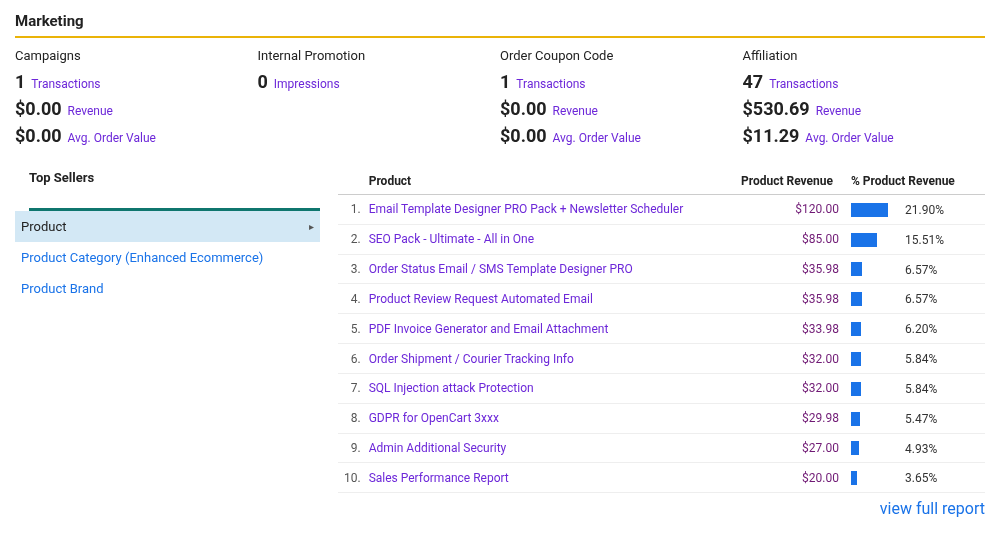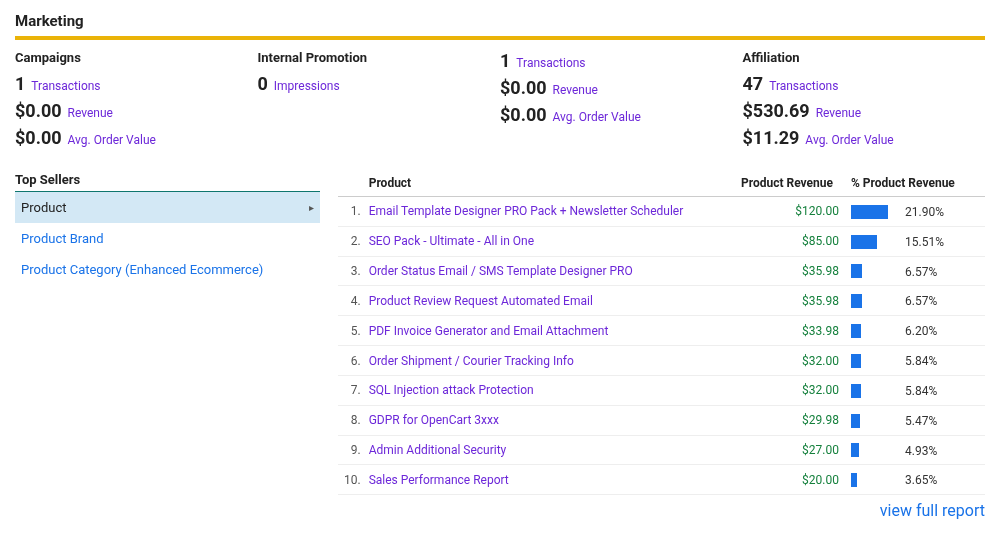--- a/index.html
+++ b/index.html
@@ -9,33 +9,33 @@
       color: #333;
       background: #fff;
       width: 1000px;
       padding: 12px 15px;
     }
     .section-title {
       font-size: 15px;
       font-weight: 700;
       color: #222;
       padding-bottom: 6px;
-      border-bottom: 4px solid #eab308;
+      border-bottom: 2px solid #eab308;
       margin-bottom: 10px;
     }
     .metrics-row {
       display: flex;
       margin-bottom: 18px;
     }
     .metric-card {
       flex: 1;
     }
     .metric-card .card-title {
       font-size: 13px;
-      font-weight: 700;
+      font-weight: 400;
       color: #222;
       margin-bottom: 8px;
     }
     .metric-line {
       display: flex;
       align-items: baseline;
       margin-bottom: 6px;
     }
     .metric-line .val {
       font-size: 18px;
@@ -52,23 +52,24 @@
       gap: 18px;
     }
     .sidebar {
       width: 305px;
       flex-shrink: 0;
     }
     .sidebar-title {
       font-size: 13px;
       font-weight: 700;
       color: #222;
-      padding-bottom: 4px;
-      border-bottom: 1px solid #0f766e;
+      padding-bottom: 23px;
+      border-bottom: 3px solid #0f766e;
       margin-bottom: 0;
+      margin-left: 14px;
     }
     .sidebar-item {
       padding: 8px 6px;
       font-size: 13px;
       cursor: pointer;
       display: flex;
       justify-content: space-between;
       align-items: center;
     }
     .sidebar-item.active {
@@ -113,21 +114,21 @@
       padding-right: 2px;
     }
     td.name a {
       color: #6d28d9;
       text-decoration: none;
       cursor: pointer;
     }
     td.rev {
       text-align: right;
       width: 110px;
-      color: #15803d;
+      color: #701a75;
     }
     td.pct {
       width: 140px;
       white-space: nowrap;
     }
     .bar-wrap {
       position: relative;
       display: inline-block;
       width: 50px;
       height: 14px;
@@ -178,20 +179,21 @@
       </div>
     </div>
     <div class="metric-card">
       <div class="card-title">Internal Promotion</div>
       <div class="metric-line">
         <span class="val">0</span>
         <span class="lbl">Impressions</span>
       </div>
     </div>
     <div class="metric-card">
+      <div class="card-title">Order Coupon Code</div>
       <div class="metric-line">
         <span class="val">1</span>
         <span class="lbl">Transactions</span>
       </div>
       <div class="metric-line">
         <span class="val">$0.00</span>
         <span class="lbl">Revenue</span>
       </div>
       <div class="metric-line">
         <span class="val">$0.00</span>
@@ -217,24 +219,24 @@
 
 <div class="lower">
   <div class="sidebar">
     <div class="sidebar-title">Top Sellers</div>
     <div id="sidebar-items">
         <div class="sidebar-item active">
           <span>Product</span>
           <span class="chev">▸</span>
         </div>
         <div class="sidebar-item">
-          <span>Product Brand</span>
+          <span>Product Category (Enhanced Ecommerce)</span>
         </div>
         <div class="sidebar-item">
-          <span>Product Category (Enhanced Ecommerce)</span>
+          <span>Product Brand</span>
         </div>
       </div>
   </div>
 
   <div class="table-wrap">
     <table>
       <thead>
         <tr>
           <th style="width:24px;"></th>
           <th>Product</th>

